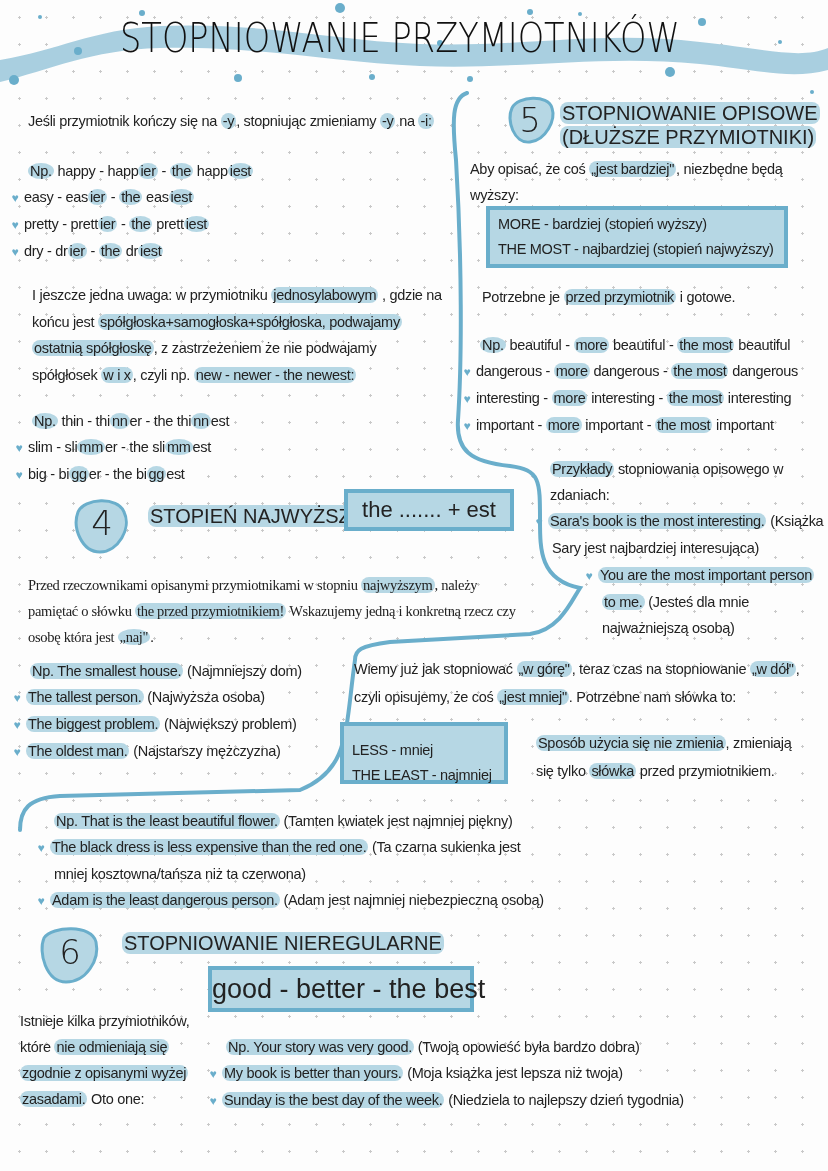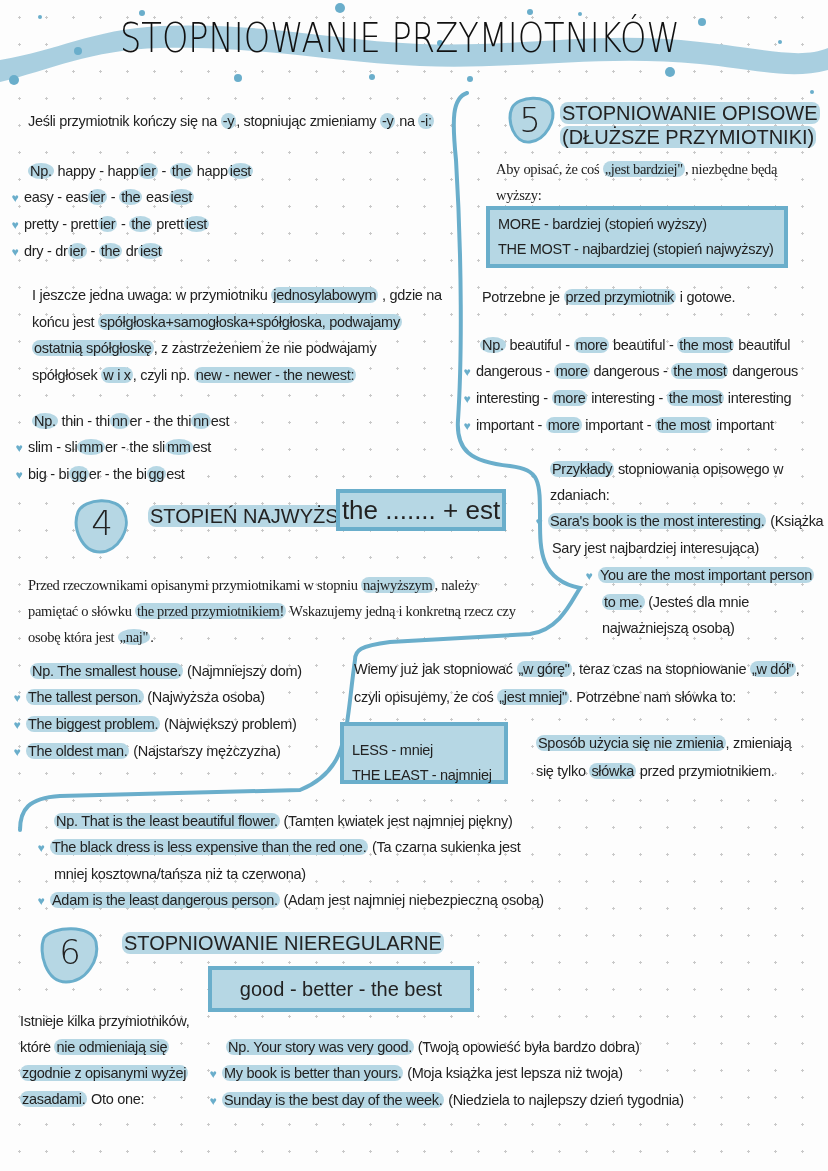--- a/index.html
+++ b/index.html
@@ -84,41 +84,41 @@
 </div>
 
 <div class="abs t" style="left:32px; top:408px;">
   <div><span class="blob">Np.</span><span> thin - thi</span><span class="blob">nn</span><span>er - the thi</span><span class="blob">nn</span><span>est</span></div>
   <div><span class="heart">♥</span><span>slim - sli</span><span class="blob">mm</span><span>er - the sli</span><span class="blob">mm</span><span>est</span></div>
   <div><span class="heart">♥</span><span>big - bi</span><span class="blob">gg</span><span>er - the bi</span><span class="blob">gg</span><span>est</span></div>
 </div>
 
 <div class="abs num" style="left:82px; top:503px; width:40px;">4</div>
 <div class="abs t sec-head" style="left:148px; top:503px;"><span class="hl">STOPIEŃ NAJWYŻSZY</span></div>
-<div class="abs box" style="left:336px; top:489px; width:170px; height:42px; font-size:26px; line-height:34px; text-align:center; white-space:nowrap;">the ....... + est</div>
+<div class="abs box" style="left:344px; top:489px; width:170px; height:42px; font-size:22px; line-height:34px; text-align:center; white-space:nowrap;">the ....... + est</div>
 
 <div class="abs t" style="left:28px; top:572px;font-family:Liberation Serif, serif;">
   <div><span>Przed rzeczownikami opisanymi przymiotnikami w stopniu </span><span class="hl">najwyższym</span><span>, należy</span></div>
   <div><span>pamiętać o słówku </span><span class="hl">the przed przymiotnikiem!</span><span> Wskazujemy jedną i konkretną rzecz czy</span></div>
   <div><span>osobę która jest </span><span class="blob">„naj"</span><span>.</span></div>
 </div>
 
 <div class="abs t" style="left:30px; top:658px;">
   <div><span class="hl">Np. The smallest house.</span><span> (Najmniejszy dom)</span></div>
   <div><span class="heart">♥</span><span class="hl">The tallest person.</span><span> (Najwyższa osoba)</span></div>
   <div><span class="heart">♥</span><span class="hl">The biggest problem.</span><span> (Największy problem)</span></div>
   <div><span class="heart">♥</span><span class="hl">The oldest man.</span><span> (Najstarszy mężczyzna)</span></div>
 </div>
 
 <div class="abs num" style="left:510px; top:100px; width:40px;">5</div>
 <div class="abs t sec-head" style="left:560px; top:101px; line-height:24px;">
   <div><span class="hl">STOPNIOWANIE OPISOWE</span></div>
   <div><span class="hl">(DŁUŻSZE PRZYMIOTNIKI)</span></div>
 </div>
-<div class="abs t" style="left:496px; top:156px;font-family:Liberation Serif, serif;">
+<div class="abs t" style="left:470px; top:156px;">
   <div><span>Aby opisać, że coś </span><span class="hl">„jest bardziej"</span><span>, niezbędne będą</span></div>
   <div>wyższy:</div>
 </div>
 <div class="abs box t" style="left:486px; top:206px; width:302px; height:62px; padding:2px 8px; line-height:25px;">
   <div>MORE - bardziej (stopień wyższy)</div>
   <div>THE MOST - najbardziej (stopień najwyższy)</div>
 </div>
 <div class="abs t" style="left:482px; top:284px;">
   <span>Potrzebne je </span><span class="hl">przed przymiotnik</span><span> i gotowe.</span>
 </div>
@@ -158,21 +158,21 @@
 
 <div class="abs t" style="left:54px; top:808px;">
   <div><span class="hl">Np. That is the least beautiful flower.</span><span> (Tamten kwiatek jest najmniej piękny)</span></div>
   <div><span class="heart">♥</span><span class="hl">The black dress is less expensive than the red one.</span><span> (Ta czarna sukienka jest</span></div>
   <div><span>mniej kosztowna/tańsza niż ta czerwona)</span></div>
   <div><span class="heart">♥</span><span class="hl">Adam is the least dangerous person.</span><span> (Adam jest najmniej niebezpieczną osobą)</span></div>
 </div>
 
 <div class="abs num" style="left:50px; top:932px; width:40px;">6</div>
 <div class="abs t sec-head" style="left:122px; top:930px;"><span class="hl">STOPNIOWANIE NIEREGULARNE</span></div>
-<div class="abs box" style="left:208px; top:966px; width:266px; height:46px; font-size:20px; line-height:38px; text-align:center; white-space:nowrap;">good - better - the best</div>
+<div class="abs box" style="left:208px; top:966px; width:266px; height:46px; font-size:27px; line-height:38px; text-align:center; white-space:nowrap;">good - better - the best</div>
 
 <div class="abs t" style="left:20px; top:1008px;">
   <div><span>Istnieje kilka przymiotników,</span></div>
   <div><span>które </span><span class="hl">nie odmieniają się</span></div>
   <div><span class="hl">zgodnie z opisanymi wyżej</span></div>
   <div><span class="hl">zasadami.</span><span> Oto one:</span></div>
 </div>
 
 <div class="abs t" style="left:226px; top:1034px;">
   <div><span class="hl">Np. Your story was very good.</span><span> (Twoją opowieść była bardzo dobra)</span></div>

